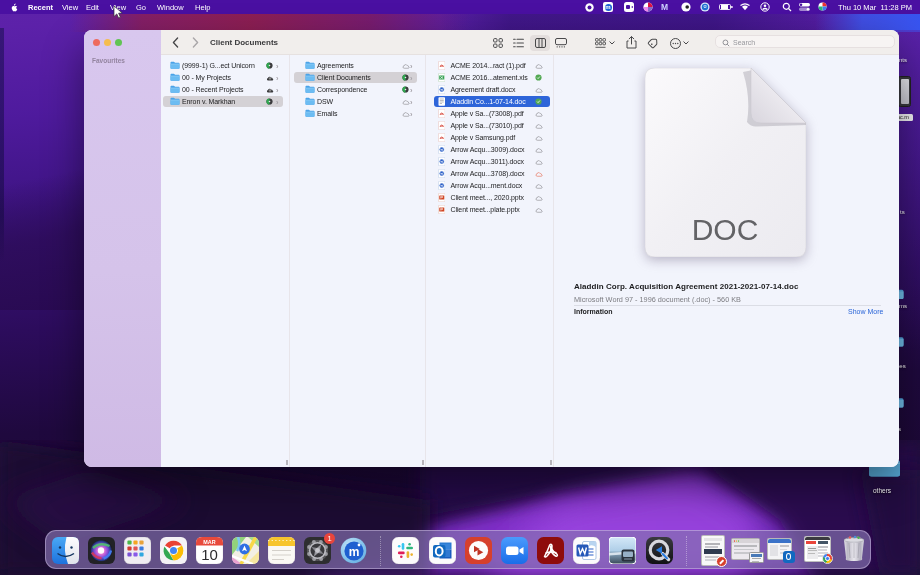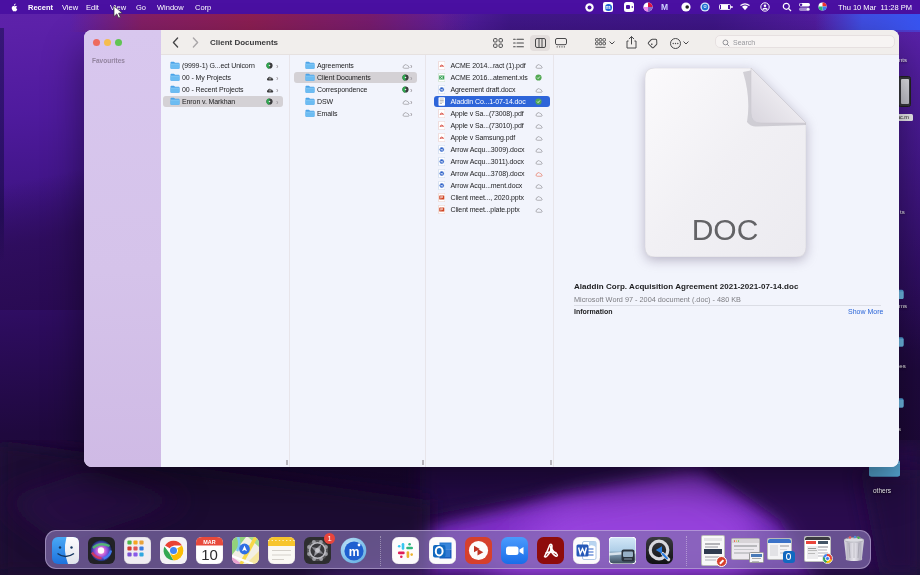--- a/index.html
+++ b/index.html
@@ -115,21 +115,21 @@
 <div id="menubar">
   <svg class="mi" style="left:10px;top:2.5px" width="8" height="9" viewBox="0 0 16 18">
       <path fill="#fff" d="M11.2 1.1c.1 1-.3 2-.9 2.7-.6.7-1.6 1.3-2.5 1.2-.1-1 .4-2 .9-2.6C9.3 1.7 10.4 1.2 11.2 1.1zM13.9 6.4c-1.4-.8-3-.5-3.9-.1-.5.2-1 .2-1.6 0C7.6 6 6.5 5.7 5.4 6.3 3.5 7.3 2.9 10 4 12.6c.5 1.2 1.2 2.5 2.2 3.5.7.7 1.5.8 2.2.5.6-.3 1.2-.3 1.9 0 .7.3 1.4.2 2.1-.5.9-.9 1.7-2.3 2.1-3.4-1.2-.5-2-1.7-2-3 0-1.3.6-2.4 1.4-3.3z"></path>
     </svg>
   <span class="mi" style="left:28px;font-weight:bold;">Recent</span>
   <span class="mi" style="left:62px;">View</span>
   <span class="mi" style="left:86px;">Edit</span>
   <span class="mi" style="left:110px;">View</span>
   <span class="mi" style="left:136px;">Go</span>
   <span class="mi" style="left:157px;">Window</span>
-  <span class="mi" style="left:195px;">Corp</span>
+  <span class="mi" style="left:195px;">Help</span>
 
   <svg class="mi" style="left:585px;top:2.5px" width="9" height="9" viewBox="0 0 9 9">
       <circle cx="4.5" cy="4.5" r="4.2" fill="#fff"></circle>
       <circle cx="4.5" cy="4.5" r="2" fill="#4a10a2"></circle>
     </svg>
   <div class="mi" style="left:603px;top:2px;width:10px;height:10px;background:#fff;border-radius:2px;">
       <div style="position:absolute;left:1.5px;top:1.5px;width:7px;height:7px;border-radius:50%;background:#1e62d6;color:#fff;font-size:6px;font-weight:bold;text-align:center;line-height:7px;">m</div>
     </div>
   <div class="mi" style="left:624px;top:2px;width:10px;height:10px;background:#fff;border-radius:2.5px;">
       <div style="position:absolute;left:2px;top:3px;width:4px;height:4px;background:#4a10a2;border-radius:1px;"></div>
@@ -580,21 +580,21 @@
             <stop offset="1" stop-color="#fbfafc"></stop>
         </linearGradient>
       </defs>
       <path d="M10 0 L106 0 L161 55 L161 179 Q161 189 151 189 L10 189 Q0 189 0 179 L0 10 Q0 0 10 0 Z" fill="url(#pg)" stroke="#d8d6dc" stroke-width="0.6"></path>
       <path d="M106 0 L96 2 Q104 28 100 52 Q104 57 110 56.5 L161 55 Z" fill="rgba(120,115,130,0.28)" transform="translate(2,2)"></path>
         <path d="M106 0 L106 45 Q106 55 116 55 L161 55 Z" fill="url(#fg)"></path>
       <path d="M106 0 L161 55 L116 55 Q106 55 106 45 Z" fill="none" stroke="#c9c6cf" stroke-width="0.5"></path>
       <text x="80" y="172" text-anchor="middle" font-family="Liberation Sans, sans-serif" font-size="30" fill="#636366">DOC</text>
     </svg>
     <div class="abs" style="left:413px;top:227px;font-size:8px;font-weight:bold;color:#1c1c1e;letter-spacing:0.05px;">Aladdin Corp. Acquisition Agreement 2021-2021-07-14.doc</div>
-    <div class="abs" style="left:413px;top:240px;font-size:7.3px;color:#7d7d82;">Microsoft Word 97 - 2004 document (.doc) - 480 KB</div>
+    <div class="abs" style="left:413px;top:240px;font-size:7.3px;color:#7d7d82;">Microsoft Word 97 - 1996 document (.doc) - 560 KB</div>
     <div class="abs" style="left:413px;top:249.5px;width:307px;height:1px;background:rgba(60,60,67,0.12);"></div>
     <div class="abs" style="left:413px;top:253px;font-size:7px;font-weight:bold;color:#1c1c1e;">Information</div>
     <div class="abs" style="left:687px;top:253px;font-size:7px;color:#2a65d8;">Show More</div>
 
     <div class="abs" style="left:125px;top:405px;width:2px;height:5px;border-left:1px solid #b8b5bc;border-right:1px solid #b8b5bc;"></div>
     <div class="abs" style="left:261px;top:405px;width:2px;height:5px;border-left:1px solid #b8b5bc;border-right:1px solid #b8b5bc;"></div>
     <div class="abs" style="left:389px;top:405px;width:2px;height:5px;border-left:1px solid #b8b5bc;border-right:1px solid #b8b5bc;"></div>
   </div>
 </div>
 

